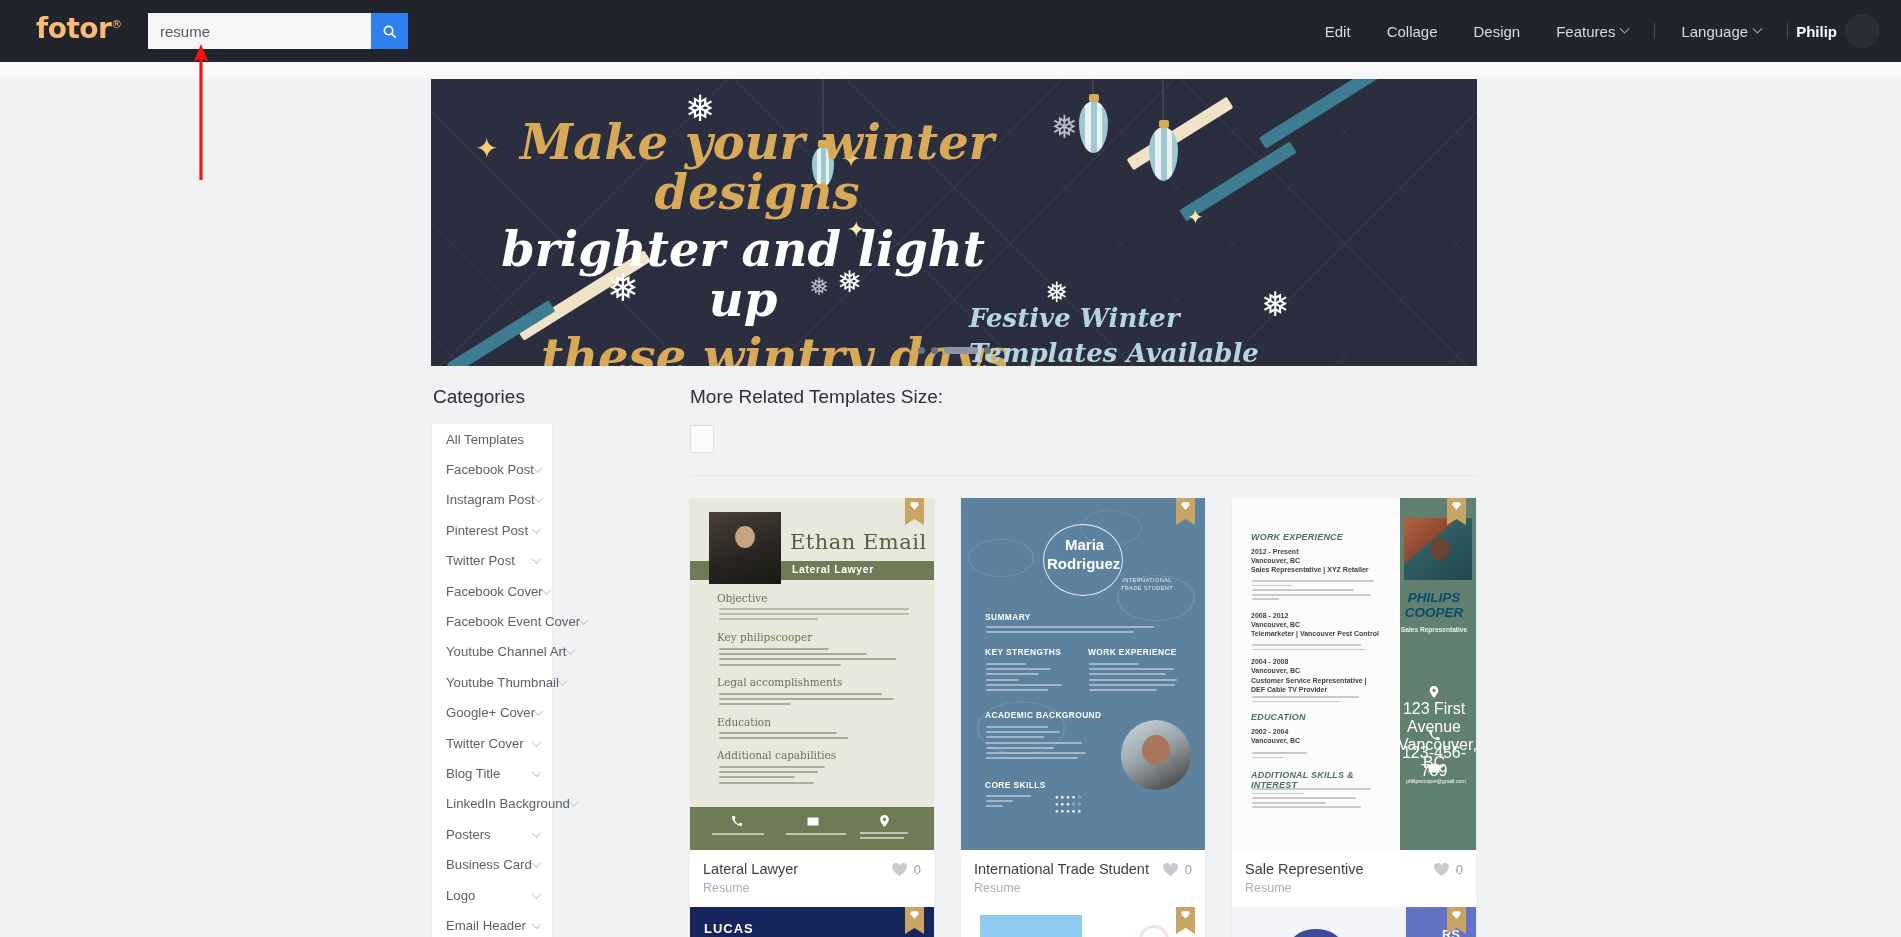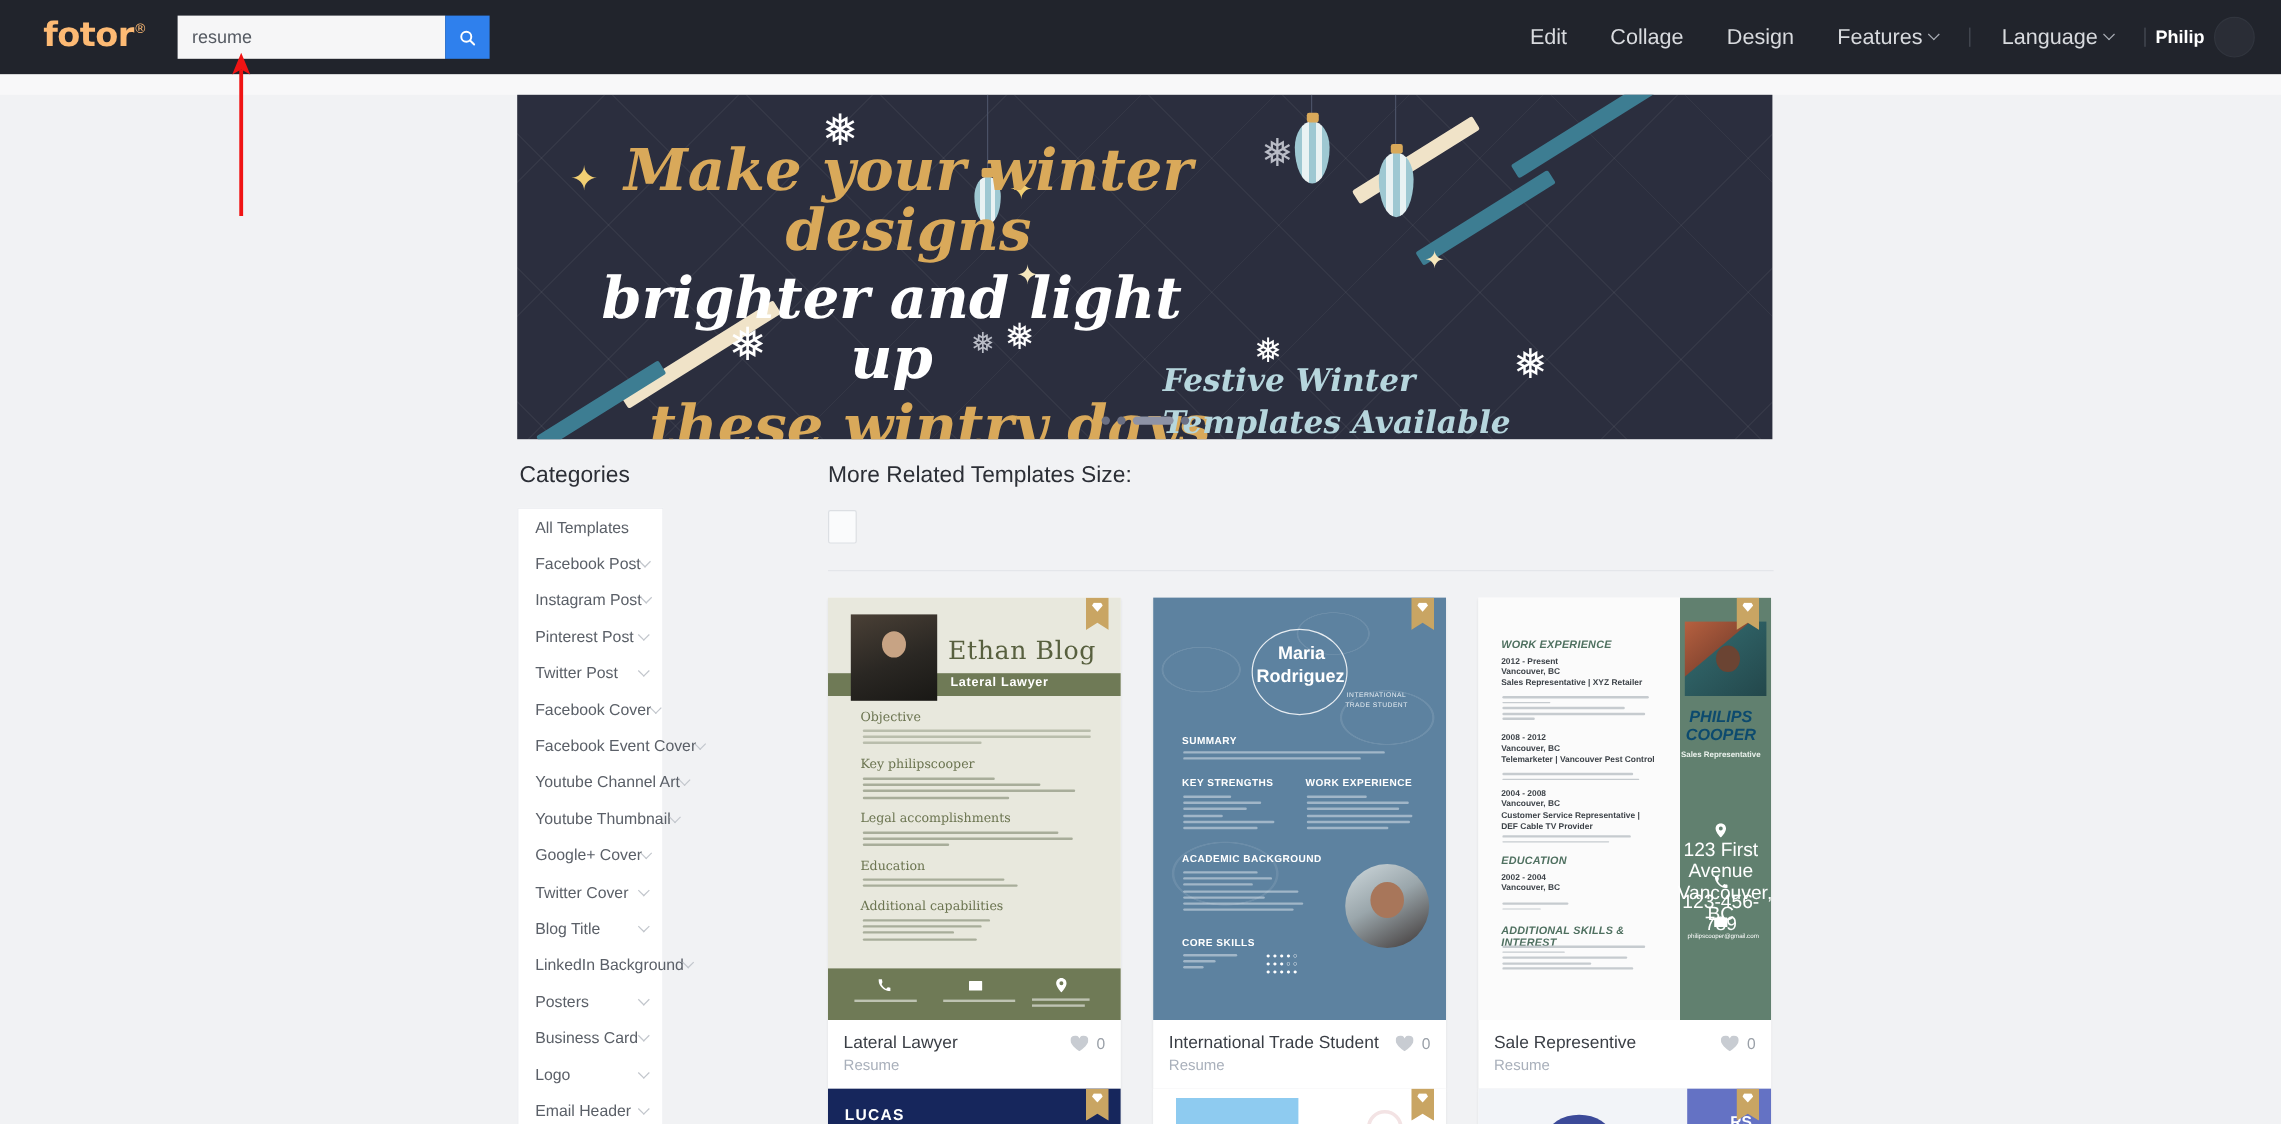--- a/index.html
+++ b/index.html
@@ -37,21 +37,21 @@
   #search-input::placeholder { color: #9aa0a6; }
   #search-btn {
     width: 38px; height: 36px; border: none; cursor: pointer;
     background: #2f80ed; display: flex; align-items: center; justify-content: center;
   }
   #search-btn svg { display: block; }
 
   #nav { position: absolute; right: 0; top: 0; height: 62px;
          display: flex; align-items: center; }
   .nav-link {
-    color: #d8dade; font-size: 18px; cursor: pointer;
+    color: #d8dade; font-size: 15px; cursor: pointer;
     padding: 0 18px; text-decoration: none; white-space: nowrap;
     display: flex; align-items: center; gap: 6px;
   }
   .nav-sep { width: 1px; height: 16px; background: #4a4e58; margin: 0 8px; }
   .caret { display: inline-block; width: 7px; height: 7px;
            border-right: 1.5px solid #a9adb5; border-bottom: 1.5px solid #a9adb5;
            transform: rotate(45deg) translate(-2px,-2px); }
   #user-name { color: #ffffff; font-weight: 700; font-size: 15px; padding-right: 8px; }
   #avatar { width: 34px; height: 34px; border-radius: 50%;
             background: #2a2d36; border: 1px solid #31353e; margin-right: 22px; }
@@ -436,21 +436,21 @@
 
     <div class="card">
       <div class="card-thumb t1">
         <div class="ribbon">
           <svg width="9" height="8" viewBox="0 0 12 10">
             <polygon points="2,0 10,0 12,3.2 6,10 0,3.2" fill="#ffffff"></polygon>
           </svg>
         </div>
         <div class="namebar"></div>
         <div class="photo"></div>
-        <div class="bigname">Ethan Blog</div>
+        <div class="bigname">Ethan Email</div>
         <div class="role">Lateral Lawyer</div>
 
         <div class="sec" style="top:94px;">Objective</div>
         <div class="lines" style="top:110px; width:190px;">
           <div class="lrow"></div>
             <div class="lrow"></div>
             <div class="lrow" style="width:52%"></div>
         </div>
         <div class="sec" style="top:133px;">Key philipscooper</div>
         <div class="lines" style="top:150px; width:190px;">

